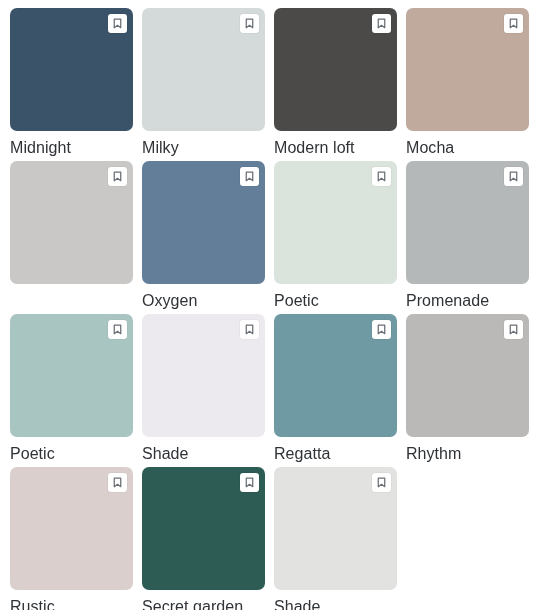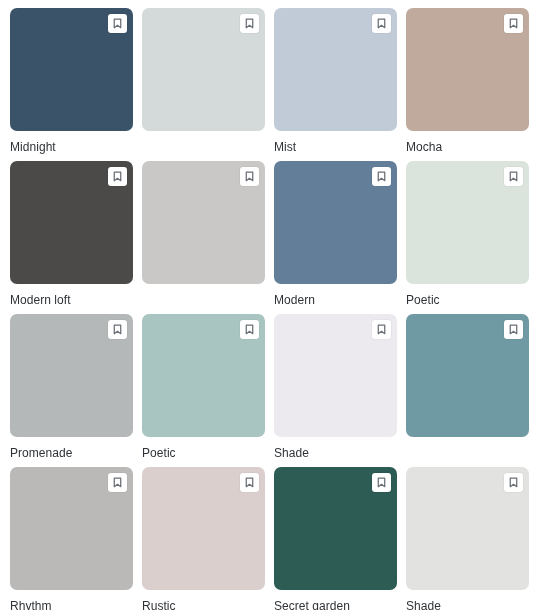--- a/index.html
+++ b/index.html
@@ -64,21 +64,21 @@
   .bookmark-button svg path {
     fill: none;
     stroke: #6a6f76;
     stroke-width: 1.4;
     stroke-linejoin: round;
     stroke-linecap: round;
   }
 
   .swatch-label {
     margin-top: 10px;
-    font-size: 12px;
+    font-size: 16px;
     line-height: 13px;
     color: #2f3337;
     letter-spacing: 0.05px;
     white-space: nowrap;
   }
 </style>
 </head>
 <body>
 
 <div id="swatch-grid">
@@ -94,74 +94,65 @@
   </div>
 
   <div class="swatch-card">
     <div class="swatch-tile" style="background-color: rgb(211, 218, 217);">
       <div class="bookmark-button">
         <svg viewBox="0 0 10 12" aria-hidden="true">
           <path d="M1.4 1.2 h7.2 v9.5 l-3.6 -2.7 l-3.6 2.7 z"></path>
         </svg>
       </div>
     </div>
-  </div>
-
-  <div class="swatch-card">
-    <div class="swatch-tile" style="background-color: rgb(193, 203, 216);">
-      <div class="bookmark-button">
-        <svg viewBox="0 0 10 12" aria-hidden="true">
-          <path d="M1.4 1.2 h7.2 v9.5 l-3.6 -2.7 l-3.6 2.7 z"></path>
-        </svg>
-      </div>
-    </div>
-    <div class="swatch-label">Mist</div>
+    <div class="swatch-label">Milky</div>
+  </div>
+
+
+  <div class="swatch-card">
+    <div class="swatch-tile" style="background-color: rgb(75, 74, 73);">
+      <div class="bookmark-button">
+        <svg viewBox="0 0 10 12" aria-hidden="true">
+          <path d="M1.4 1.2 h7.2 v9.5 l-3.6 -2.7 l-3.6 2.7 z"></path>
+        </svg>
+      </div>
+    </div>
+    <div class="swatch-label">Modern loft</div>
   </div>
 
   <div class="swatch-card">
     <div class="swatch-tile" style="background-color: rgb(191, 170, 157);">
       <div class="bookmark-button">
         <svg viewBox="0 0 10 12" aria-hidden="true">
           <path d="M1.4 1.2 h7.2 v9.5 l-3.6 -2.7 l-3.6 2.7 z"></path>
         </svg>
       </div>
     </div>
     <div class="swatch-label">Mocha</div>
   </div>
 
   <div class="swatch-card">
-    <div class="swatch-tile" style="background-color: rgb(75, 74, 73);">
-      <div class="bookmark-button">
-        <svg viewBox="0 0 10 12" aria-hidden="true">
-          <path d="M1.4 1.2 h7.2 v9.5 l-3.6 -2.7 l-3.6 2.7 z"></path>
-        </svg>
-      </div>
-    </div>
-    <div class="swatch-label">Modern loft</div>
-  </div>
-
-  <div class="swatch-card">
     <div class="swatch-tile" style="background-color: rgb(201, 200, 198);">
       <div class="bookmark-button">
         <svg viewBox="0 0 10 12" aria-hidden="true">
           <path d="M1.4 1.2 h7.2 v9.5 l-3.6 -2.7 l-3.6 2.7 z"></path>
         </svg>
       </div>
     </div>
   </div>
 
   <div class="swatch-card">
     <div class="swatch-tile" style="background-color: rgb(98, 126, 153);">
       <div class="bookmark-button">
         <svg viewBox="0 0 10 12" aria-hidden="true">
           <path d="M1.4 1.2 h7.2 v9.5 l-3.6 -2.7 l-3.6 2.7 z"></path>
         </svg>
       </div>
     </div>
-    <div class="swatch-label">Modern</div>
+    <div class="swatch-label">Oxygen</div>
   </div>
 
   <div class="swatch-card">
     <div class="swatch-tile" style="background-color: rgb(218, 227, 220);">
       <div class="bookmark-button">
         <svg viewBox="0 0 10 12" aria-hidden="true">
           <path d="M1.4 1.2 h7.2 v9.5 l-3.6 -2.7 l-3.6 2.7 z"></path>
         </svg>
       </div>
     </div>
@@ -202,20 +193,21 @@
   </div>
 
   <div class="swatch-card">
     <div class="swatch-tile" style="background-color: rgb(111, 154, 163);">
       <div class="bookmark-button">
         <svg viewBox="0 0 10 12" aria-hidden="true">
           <path d="M1.4 1.2 h7.2 v9.5 l-3.6 -2.7 l-3.6 2.7 z"></path>
         </svg>
       </div>
     </div>
+    <div class="swatch-label">Regatta</div>
   </div>
 
   <div class="swatch-card">
     <div class="swatch-tile" style="background-color: rgb(186, 185, 183);">
       <div class="bookmark-button">
         <svg viewBox="0 0 10 12" aria-hidden="true">
           <path d="M1.4 1.2 h7.2 v9.5 l-3.6 -2.7 l-3.6 2.7 z"></path>
         </svg>
       </div>
     </div>

